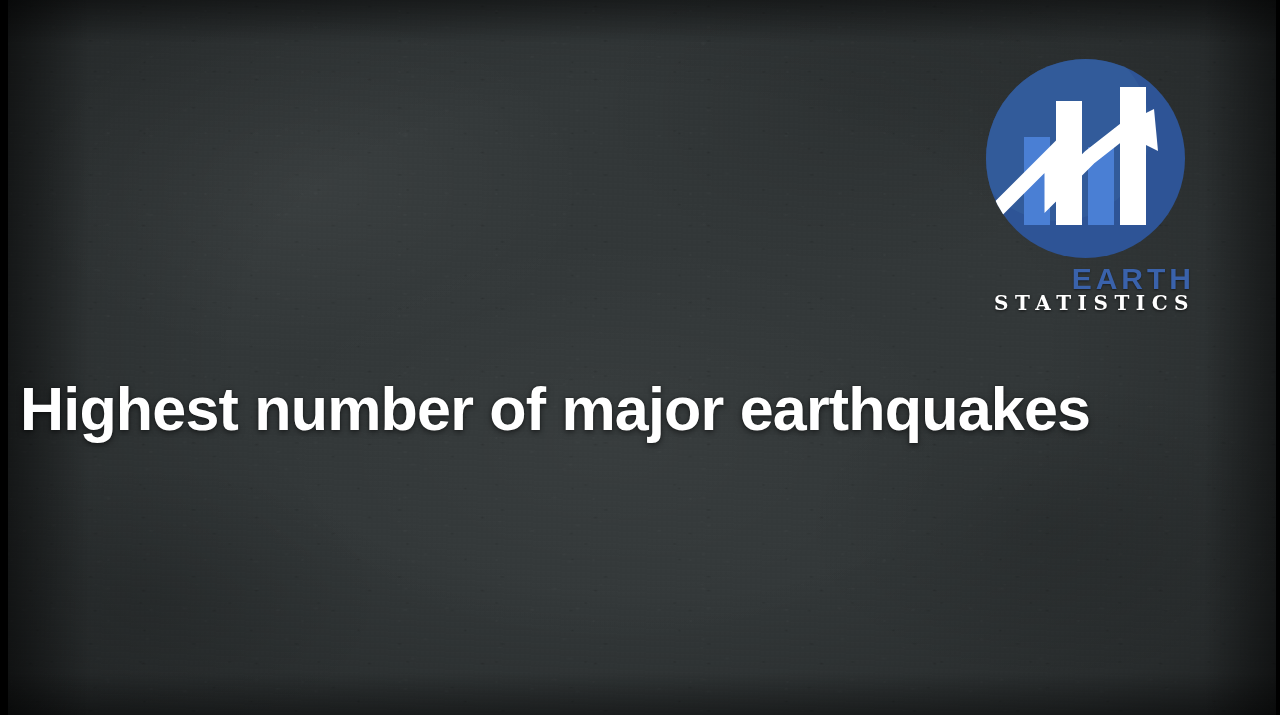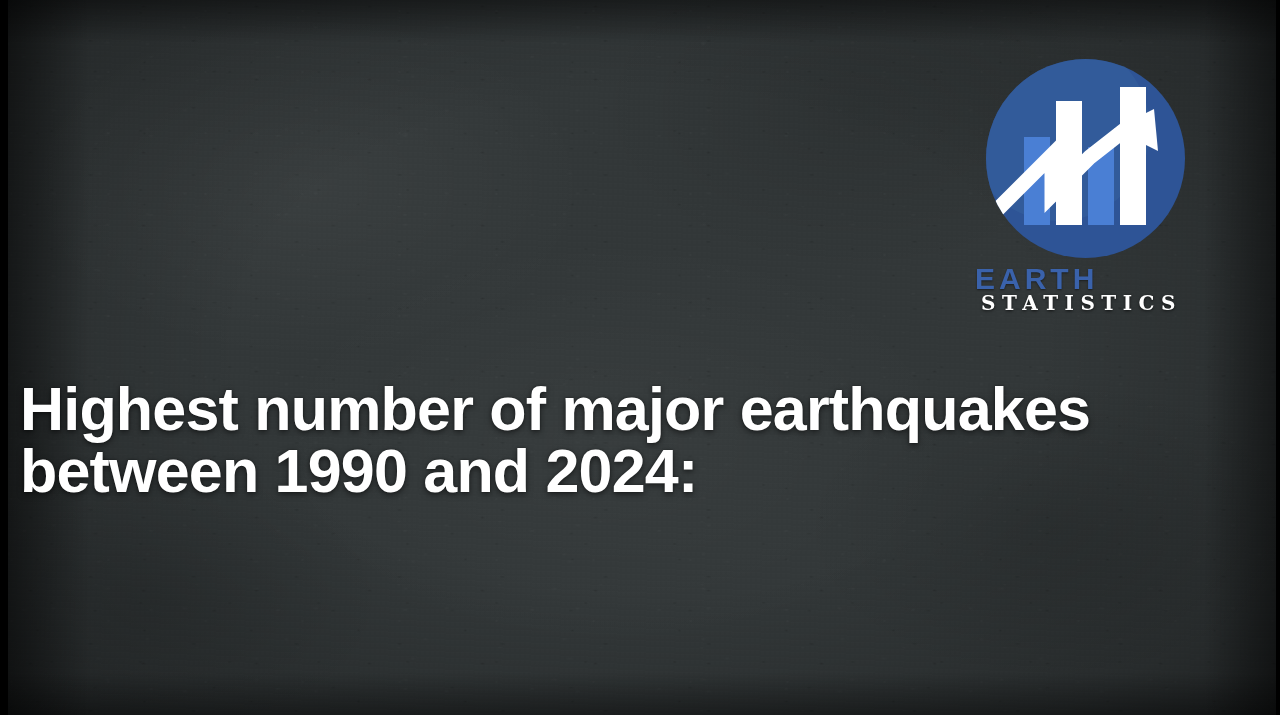--- a/index.html
+++ b/index.html
@@ -130,21 +130,21 @@
     top: 7px;
     width: 199px;
     height: 199px;
   }
 
   .logo-wordmark {
     position: absolute;
     left: 0;
     top: 212px;
     width: 220px;
-    text-align: left;
+    text-align: right;
   }
 
   .logo-earth {
     font-family: "Liberation Sans", sans-serif;
     font-weight: 700;
     font-size: 30px;
     letter-spacing: 4px;
     line-height: 1;
     color: #3a62ab;
     text-shadow: 0 1px 2px rgba(0,0,0,0.45);
@@ -230,19 +230,18 @@
     </div>
 
     <div class="logo-wordmark">
       <div class="logo-earth">EARTH</div>
       <div class="logo-statistics">STATISTICS</div>
     </div>
   </div>
 
   <div class="title-block">
     <div class="title-line">Highest number of major earthquakes</div>
-    <div class="title-line">between 1990 and 2024:</div>
   </div>
 
   <div class="pillarbox left"></div>
   <div class="pillarbox right"></div>
 
 </div>
 
 </body></html>

